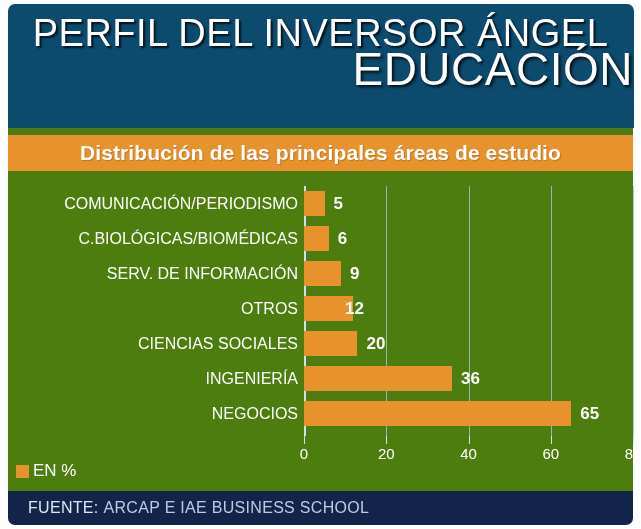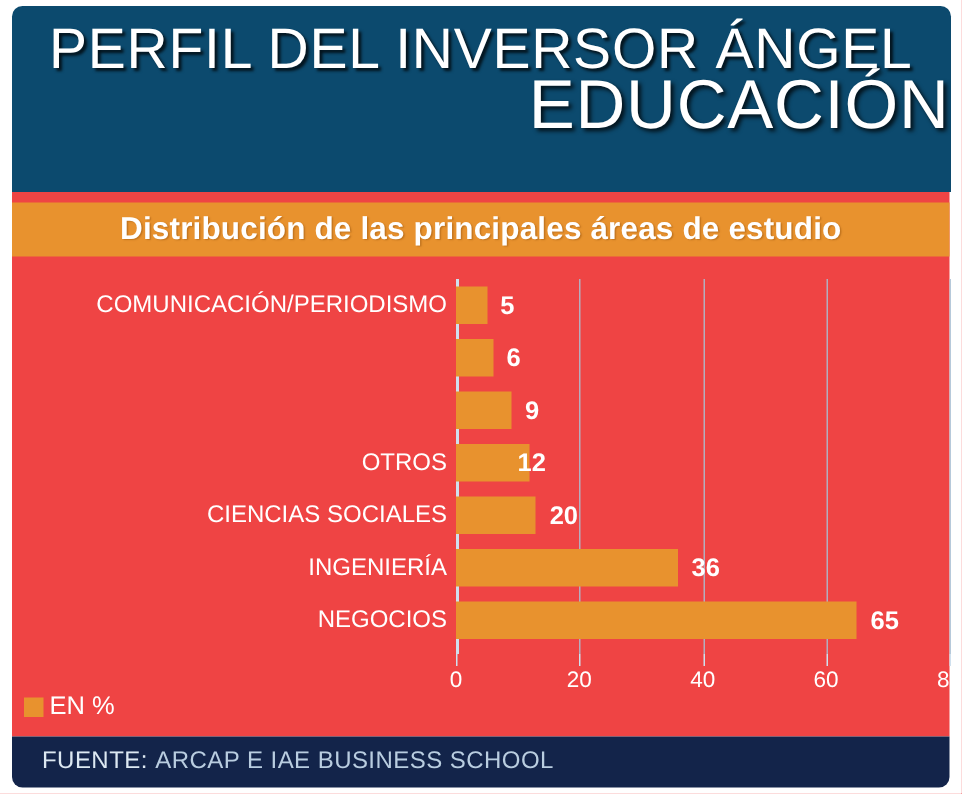--- a/index.html
+++ b/index.html
@@ -62,21 +62,21 @@
     white-space: nowrap;
   }
 
   
   .body-panel {
     position: absolute;
     left: 8px;
     top: 128px;
     width: 625px;
     height: 363px;
-    background: #ef4444;
+    background: #4d7c0f;
   }
 
   
   .subtitle-bar {
     position: absolute;
     left: 0;
     top: 7px;
     width: 625px;
     height: 36px;
     background: #e8922e;
@@ -285,24 +285,26 @@
             <div class="gridline" style="left: 329px;"></div>
           </div>
       </div>
       <div id="rows">
           <div class="row" style="top: 0px;">
             <div class="cat-label">COMUNICACIÓN/PERIODISMO</div>
             <div class="bar" style="left: 296px; width: 20.5625px; background: rgb(232, 146, 46);"></div>
             <div class="bar-value" style="left: 325.562px;">5</div>
           </div>
           <div class="row" style="top: 35px;">
+            <div class="cat-label">C.BIOLÓGICAS/BIOMÉDICAS</div>
             <div class="bar" style="left: 296px; width: 24.675px; background: rgb(232, 146, 46);"></div>
             <div class="bar-value" style="left: 329.675px;">6</div>
           </div>
           <div class="row" style="top: 70px;">
+            <div class="cat-label">SERV. DE INFORMACIÓN</div>
             <div class="bar" style="left: 296px; width: 37.0125px; background: rgb(232, 146, 46);"></div>
             <div class="bar-value" style="left: 342.012px;">9</div>
           </div>
           <div class="row" style="top: 105px;">
             <div class="cat-label">OTROS</div>
             <div class="bar" style="left: 296px; width: 49.35px; background: rgb(232, 146, 46);"></div>
             <div class="bar-value" style="left: 337px;">12</div>
           </div>
           <div class="row" style="top: 140px;">
             <div class="cat-label">CIENCIAS SOCIALES</div>

